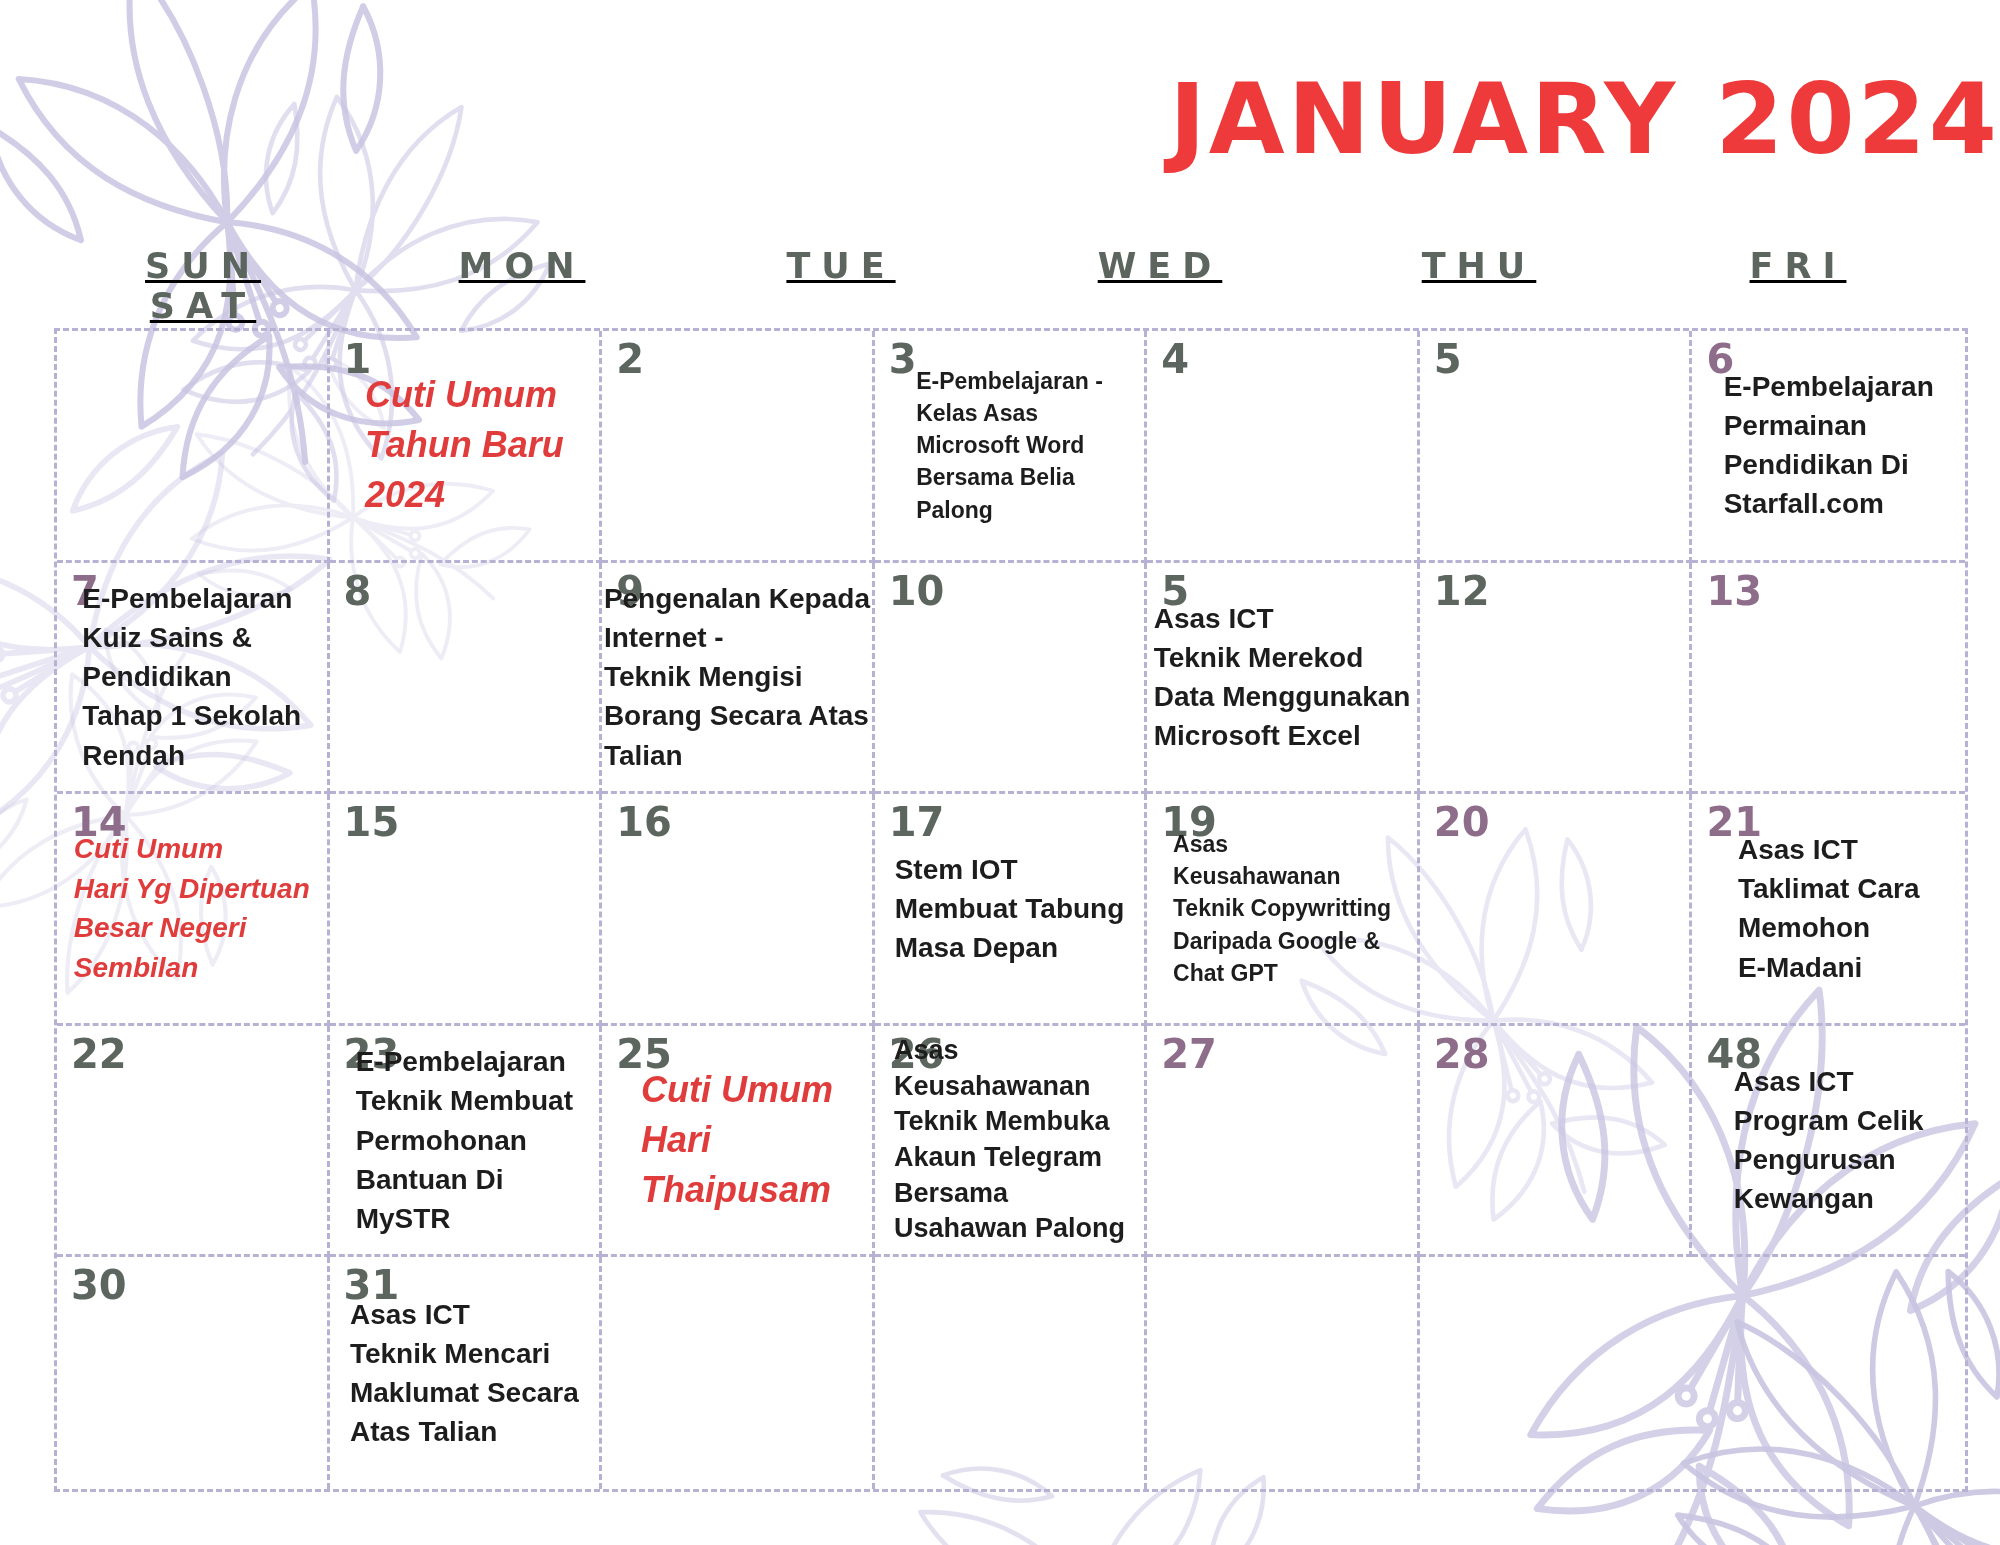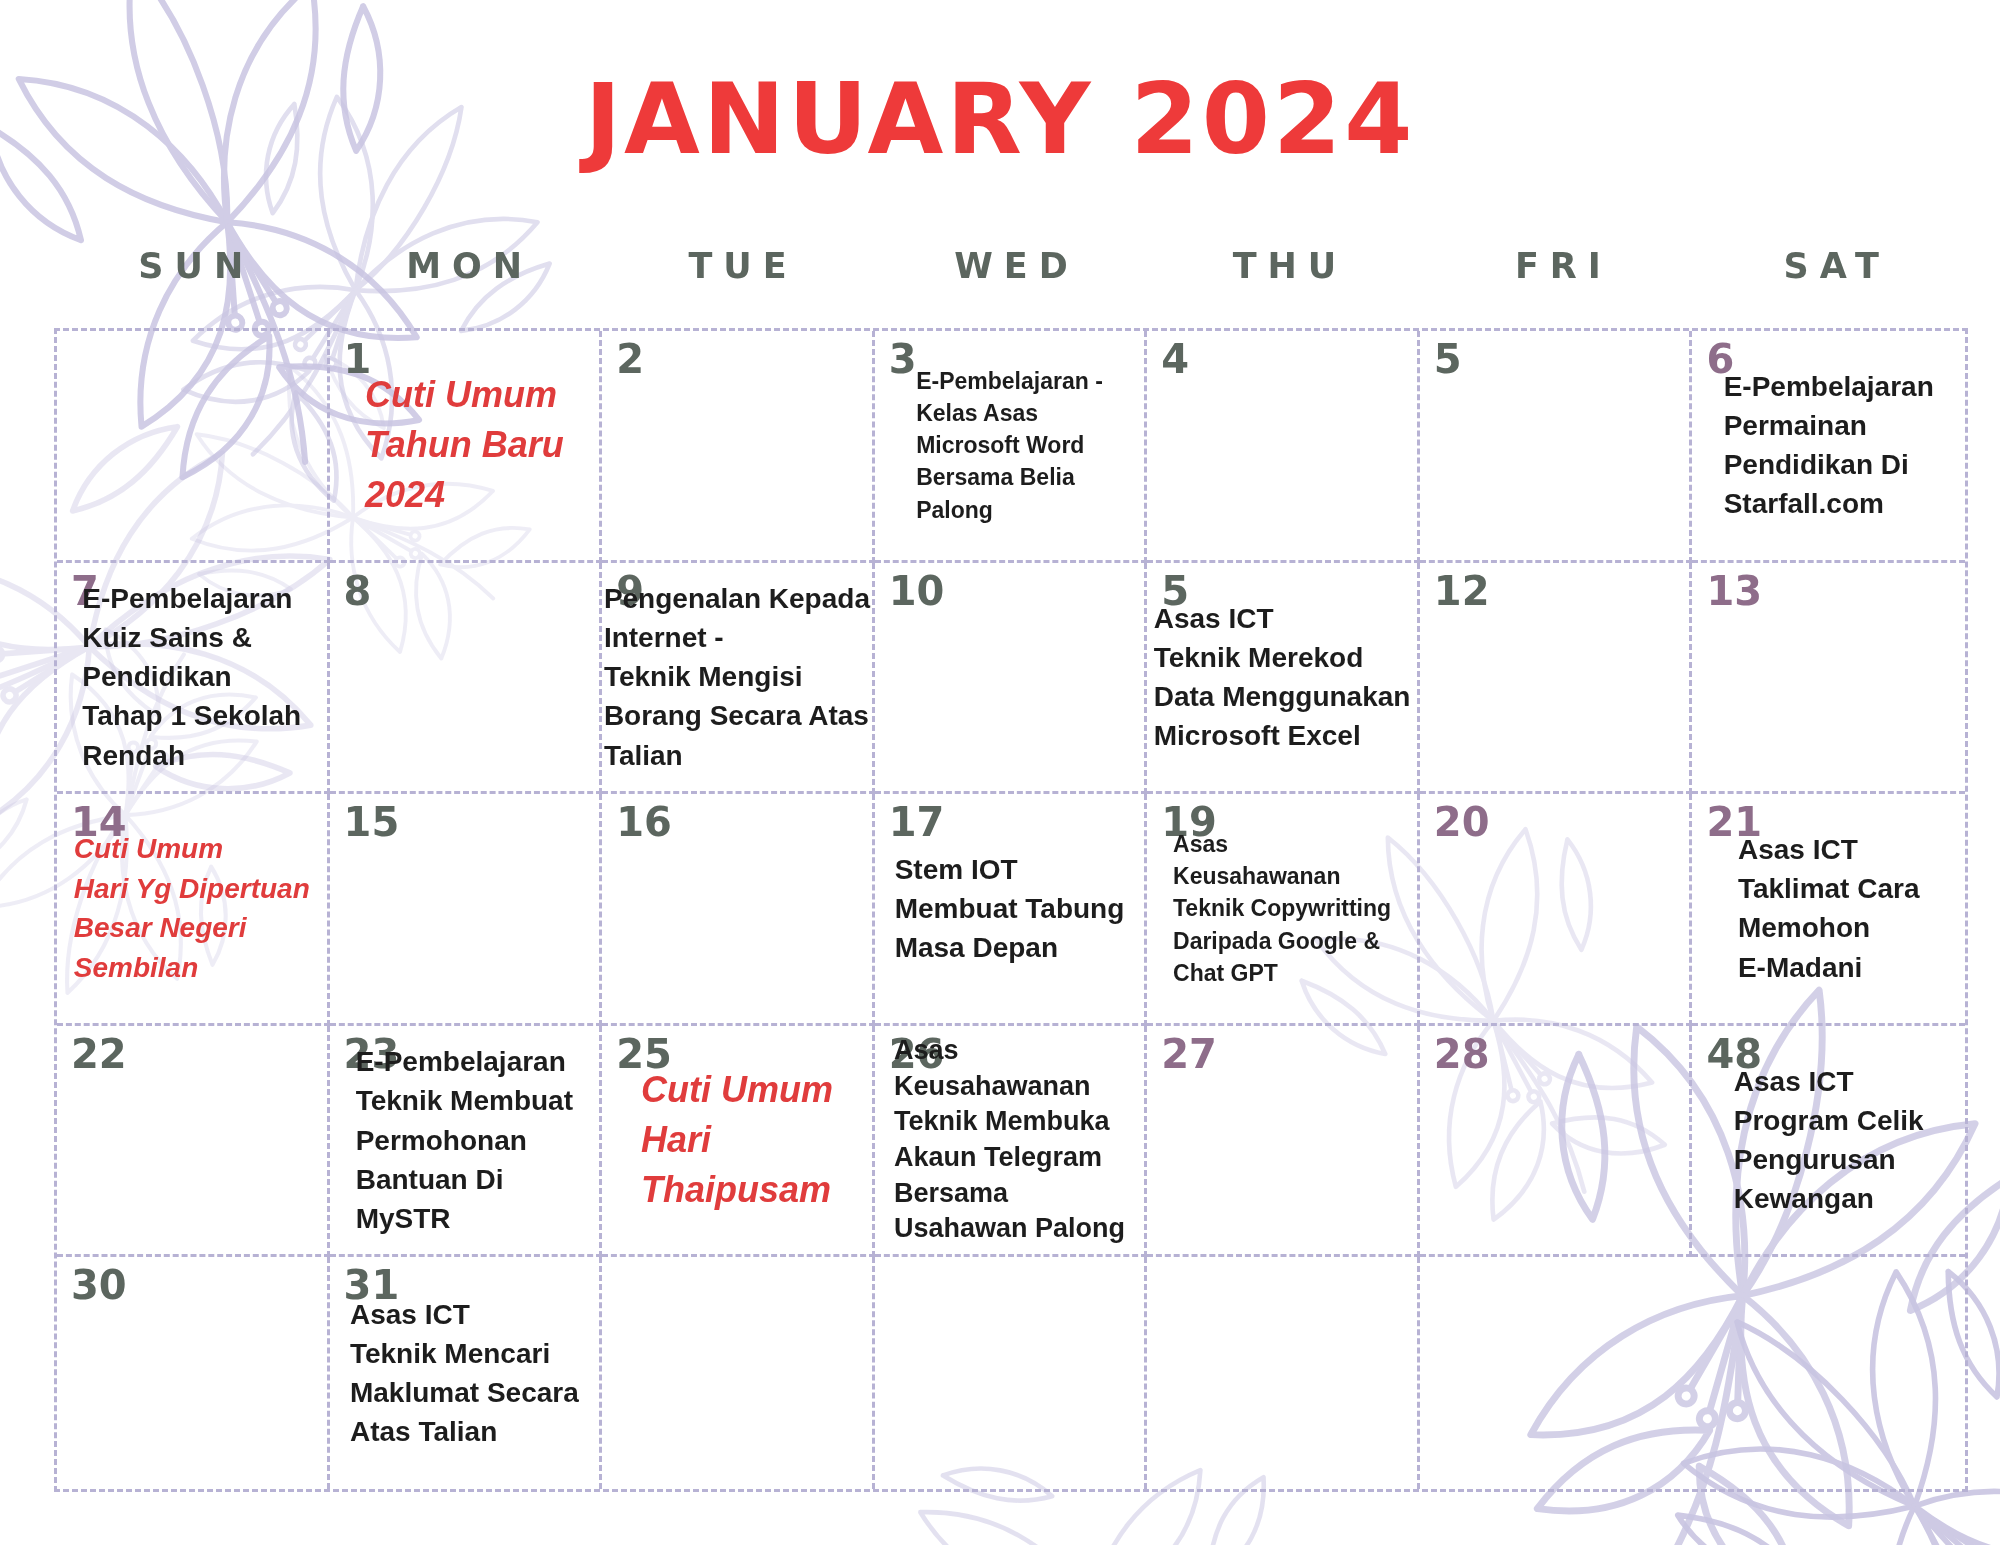--- a/index.html
+++ b/index.html
@@ -16,30 +16,31 @@
   html,body{margin:0;padding:0;}
   body{width:2000px;height:1545px;overflow:hidden;background:var(--background);}
   .page{
     position:relative;width:2000px;height:1545px;overflow:hidden;
     background:var(--background);
     font-family:"Liberation Sans",sans-serif;
   }
   .decor{position:absolute;color:var(--decoration);pointer-events:none;}
   .title{
     position:absolute;top:62px;left:0;width:100%;margin:0;
-    text-align:center;
+    text-align:right;
     font-family:"DejaVu Sans",sans-serif;
     font-weight:bold;font-size:98px;letter-spacing:3px;
     color:var(--title-red);
     z-index:3;
   }
   .weekday-row{
-    position:absolute;left:54px;top:246px;width:1914px;
-    display:grid;grid-template-columns:repeat(7,1fr);
+    position:absolute;left:38px;top:246px;width:1914px;
+    display:grid;grid-template-columns:repeat(6,1fr);
     z-index:3;
+    text-decoration:underline;
   }
   .weekday{
     text-align:center;
     font-family:"DejaVu Sans",sans-serif;
     font-weight:bold;font-size:35px;letter-spacing:11px;text-indent:11px;
     color:var(--weekday-text);
   }
   .grid{
     position:absolute;left:54px;top:328px;width:1914px;height:1164px;
     display:grid;grid-template-columns:repeat(7,1fr);grid-template-rows:repeat(5,1fr);

